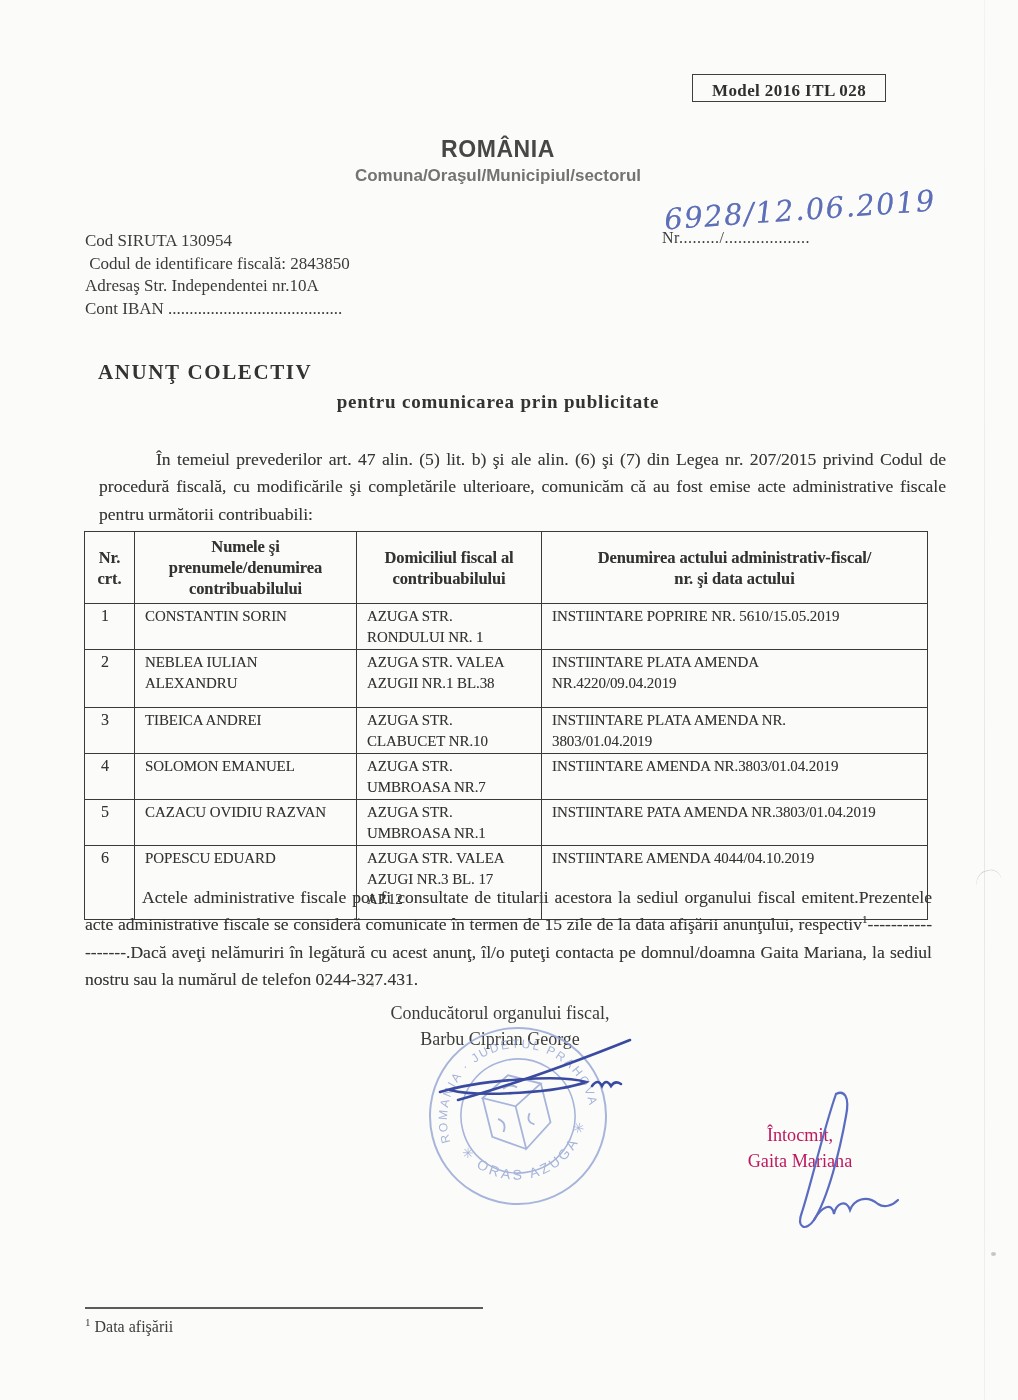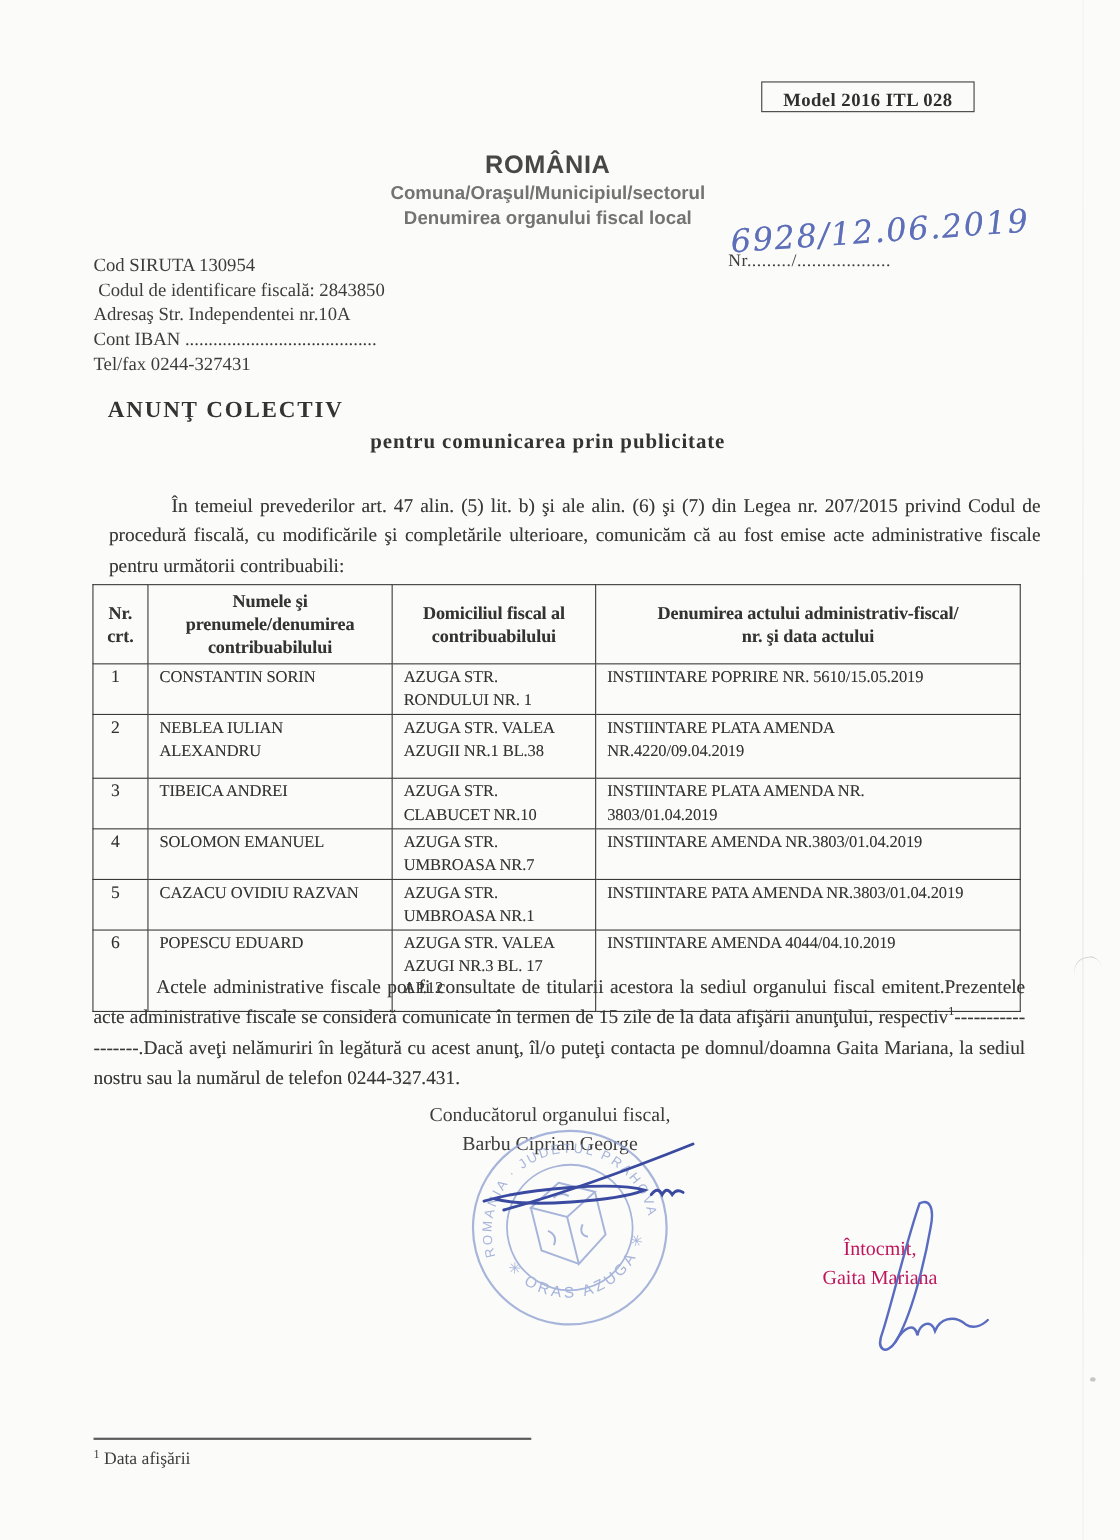--- a/index.html
+++ b/index.html
@@ -123,32 +123,30 @@
 <div class="speck" style="left:371px;top:981px;width:3px;height:6px;border-radius:2px;"></div>
 <div class="speck" style="left:991px;top:1252px;width:5px;height:4px;"></div>
 
 <div class="abs model-box">
   <span>Model 2016 ITL 028</span>
 </div>
 
 <div class="abs doc-header">
   <div class="country">ROMÂNIA</div>
   <div class="sub">Comuna/Oraşul/Municipiul/sectorul</div>
-  <div class="sub">Denumirea organului fiscal local</div>
 </div>
 
 <div class="abs handwritten">6928/12.06.2019</div>
 <div class="abs nr-dots">Nr........./...................</div>
 
 <div class="abs issuer">
   <div>Cod SIRUTA 130954</div>
   <div> Codul de identificare fiscală: 2843850</div>
   <div>Adresaş Str. Independentei nr.10A</div>
   <div>Cont IBAN .........................................</div>
-  <div>Tel/fax 0244-327431</div>
 </div>
 
 <div class="abs title-main">ANUNŢ COLECTIV</div>
 <div class="abs title-sub">pentru comunicarea prin publicitate</div>
 
 <p class="abs para p1">În temeiul prevederilor art. 47 alin. (5) lit. b) şi ale alin. (6) şi (7) din Legea nr. 207/2015 privind Codul de procedură fiscală, cu modificările şi completările ulterioare, comunicăm că au fost emise acte administrative fiscale pentru următorii contribuabili:</p>
 
 <table class="main">
   <colgroup>
       <col class="c1">

